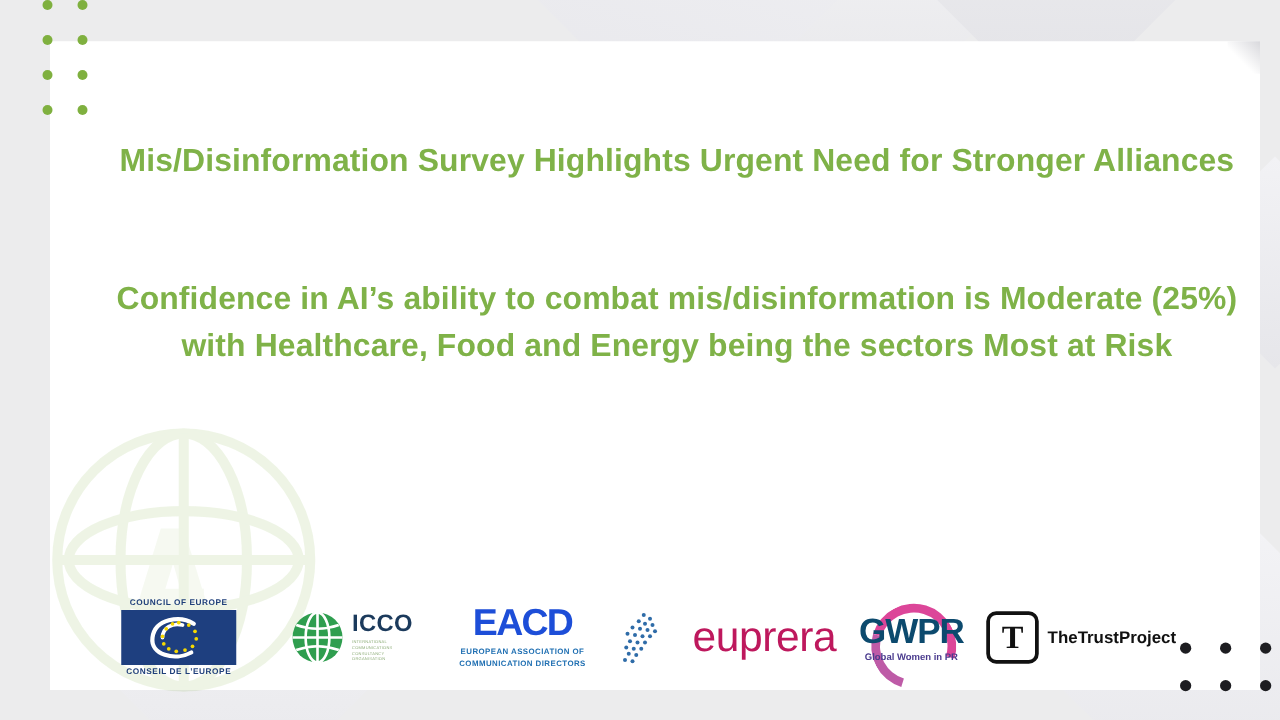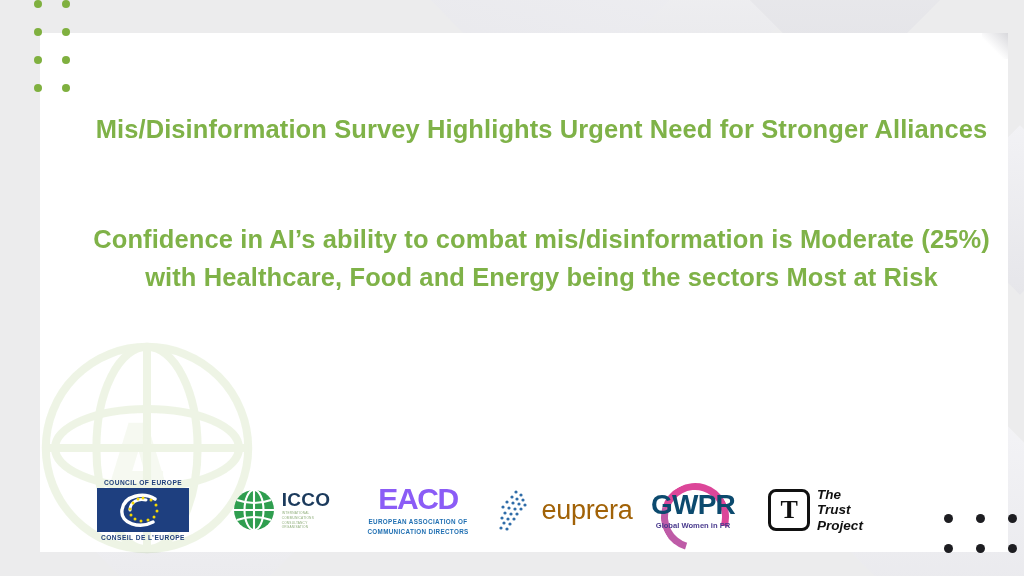--- a/index.html
+++ b/index.html
@@ -83,49 +83,49 @@
 
   
   #logo-icco{flex:0 0 125px;gap:5px;}
   #logo-icco .icco-txt{display:flex;flex-direction:column;line-height:1;}
   #logo-icco .icco-name{color:#1b3a5c;font-size:19px;font-weight:700;letter-spacing:.3px;}
   #logo-icco .icco-sub{color:#8fae7a;font-size:3.2px;letter-spacing:.2px;margin-top:2px;}
   #logo-icco .icco-sub span{display:block;line-height:1.55;}
 
   
   #logo-eacd{flex:0 0 150px;flex-direction:column;}
-  #logo-eacd .eacd-name{color:#8b5cf6;font-size:30px;font-weight:700;letter-spacing:-1.4px;line-height:1;}
+  #logo-eacd .eacd-name{color:#1d4ed8;font-size:30px;font-weight:700;letter-spacing:-1.4px;line-height:1;}
   #logo-eacd .eacd-sub{color:#1f6fb2;font-size:6.3px;font-weight:700;letter-spacing:.35px;
                        line-height:1.55;text-align:center;margin-top:3px;}
   #logo-eacd .eacd-sub span{display:block;}
 
   
   #logo-euprera{flex:0 0 140px;gap:6px;}
-  #logo-euprera .eup-name{color:#a16207;font-size:27px;letter-spacing:-.3px;}
+  #logo-euprera .eup-name{color:#be185d;font-size:34px;letter-spacing:-.3px;margin-left:13px;}
 
   
   #logo-gwpr{flex:0 0 120px;flex-direction:column;position:relative;}
   #logo-gwpr .gwpr-arc{
     position:absolute;left:28px;top:-8px;width:54px;height:54px;border-radius:50%;
     border:7px solid #d9338f;border-bottom-color:transparent;border-left-color:#b84a9e;
     transform:rotate(-28deg);opacity:.9;
   }
   #logo-gwpr .gwpr-name{color:#0c4a6e;font-size:28px;font-weight:700;letter-spacing:-.8px;
                         line-height:1;position:relative;}
   #logo-gwpr .gwpr-sub{color:#4a3b8e;font-size:7.6px;font-weight:700;position:relative;margin-top:2px;}
 
   
   #logo-trust{flex:0 0 125px;gap:7px;}
   #logo-trust .tp-mark{
     width:36px;height:36px;border:3px solid #111;border-radius:8px;
     display:flex;align-items:center;justify-content:center;
   }
   #logo-trust .tp-t{color:#111;font-size:26px;font-weight:700;line-height:1;
                     font-family:"Liberation Serif",serif;}
-  #logo-trust .tp-txt{display:flex;flex-direction:column;line-height:1.12;font-style:italic;}
+  #logo-trust .tp-txt{display:flex;line-height:1.12;}
   #logo-trust .tp-txt span{color:#111;font-size:13.5px;font-weight:700;}
 
   
   #logo-amec{flex:0 0 130px;}
   #logo-amec .amec-name{color:#ef6026;font-size:28px;font-weight:700;letter-spacing:.2px;}
 </style>
 </head>
 <body>
 
 <div id="bg-layer">

